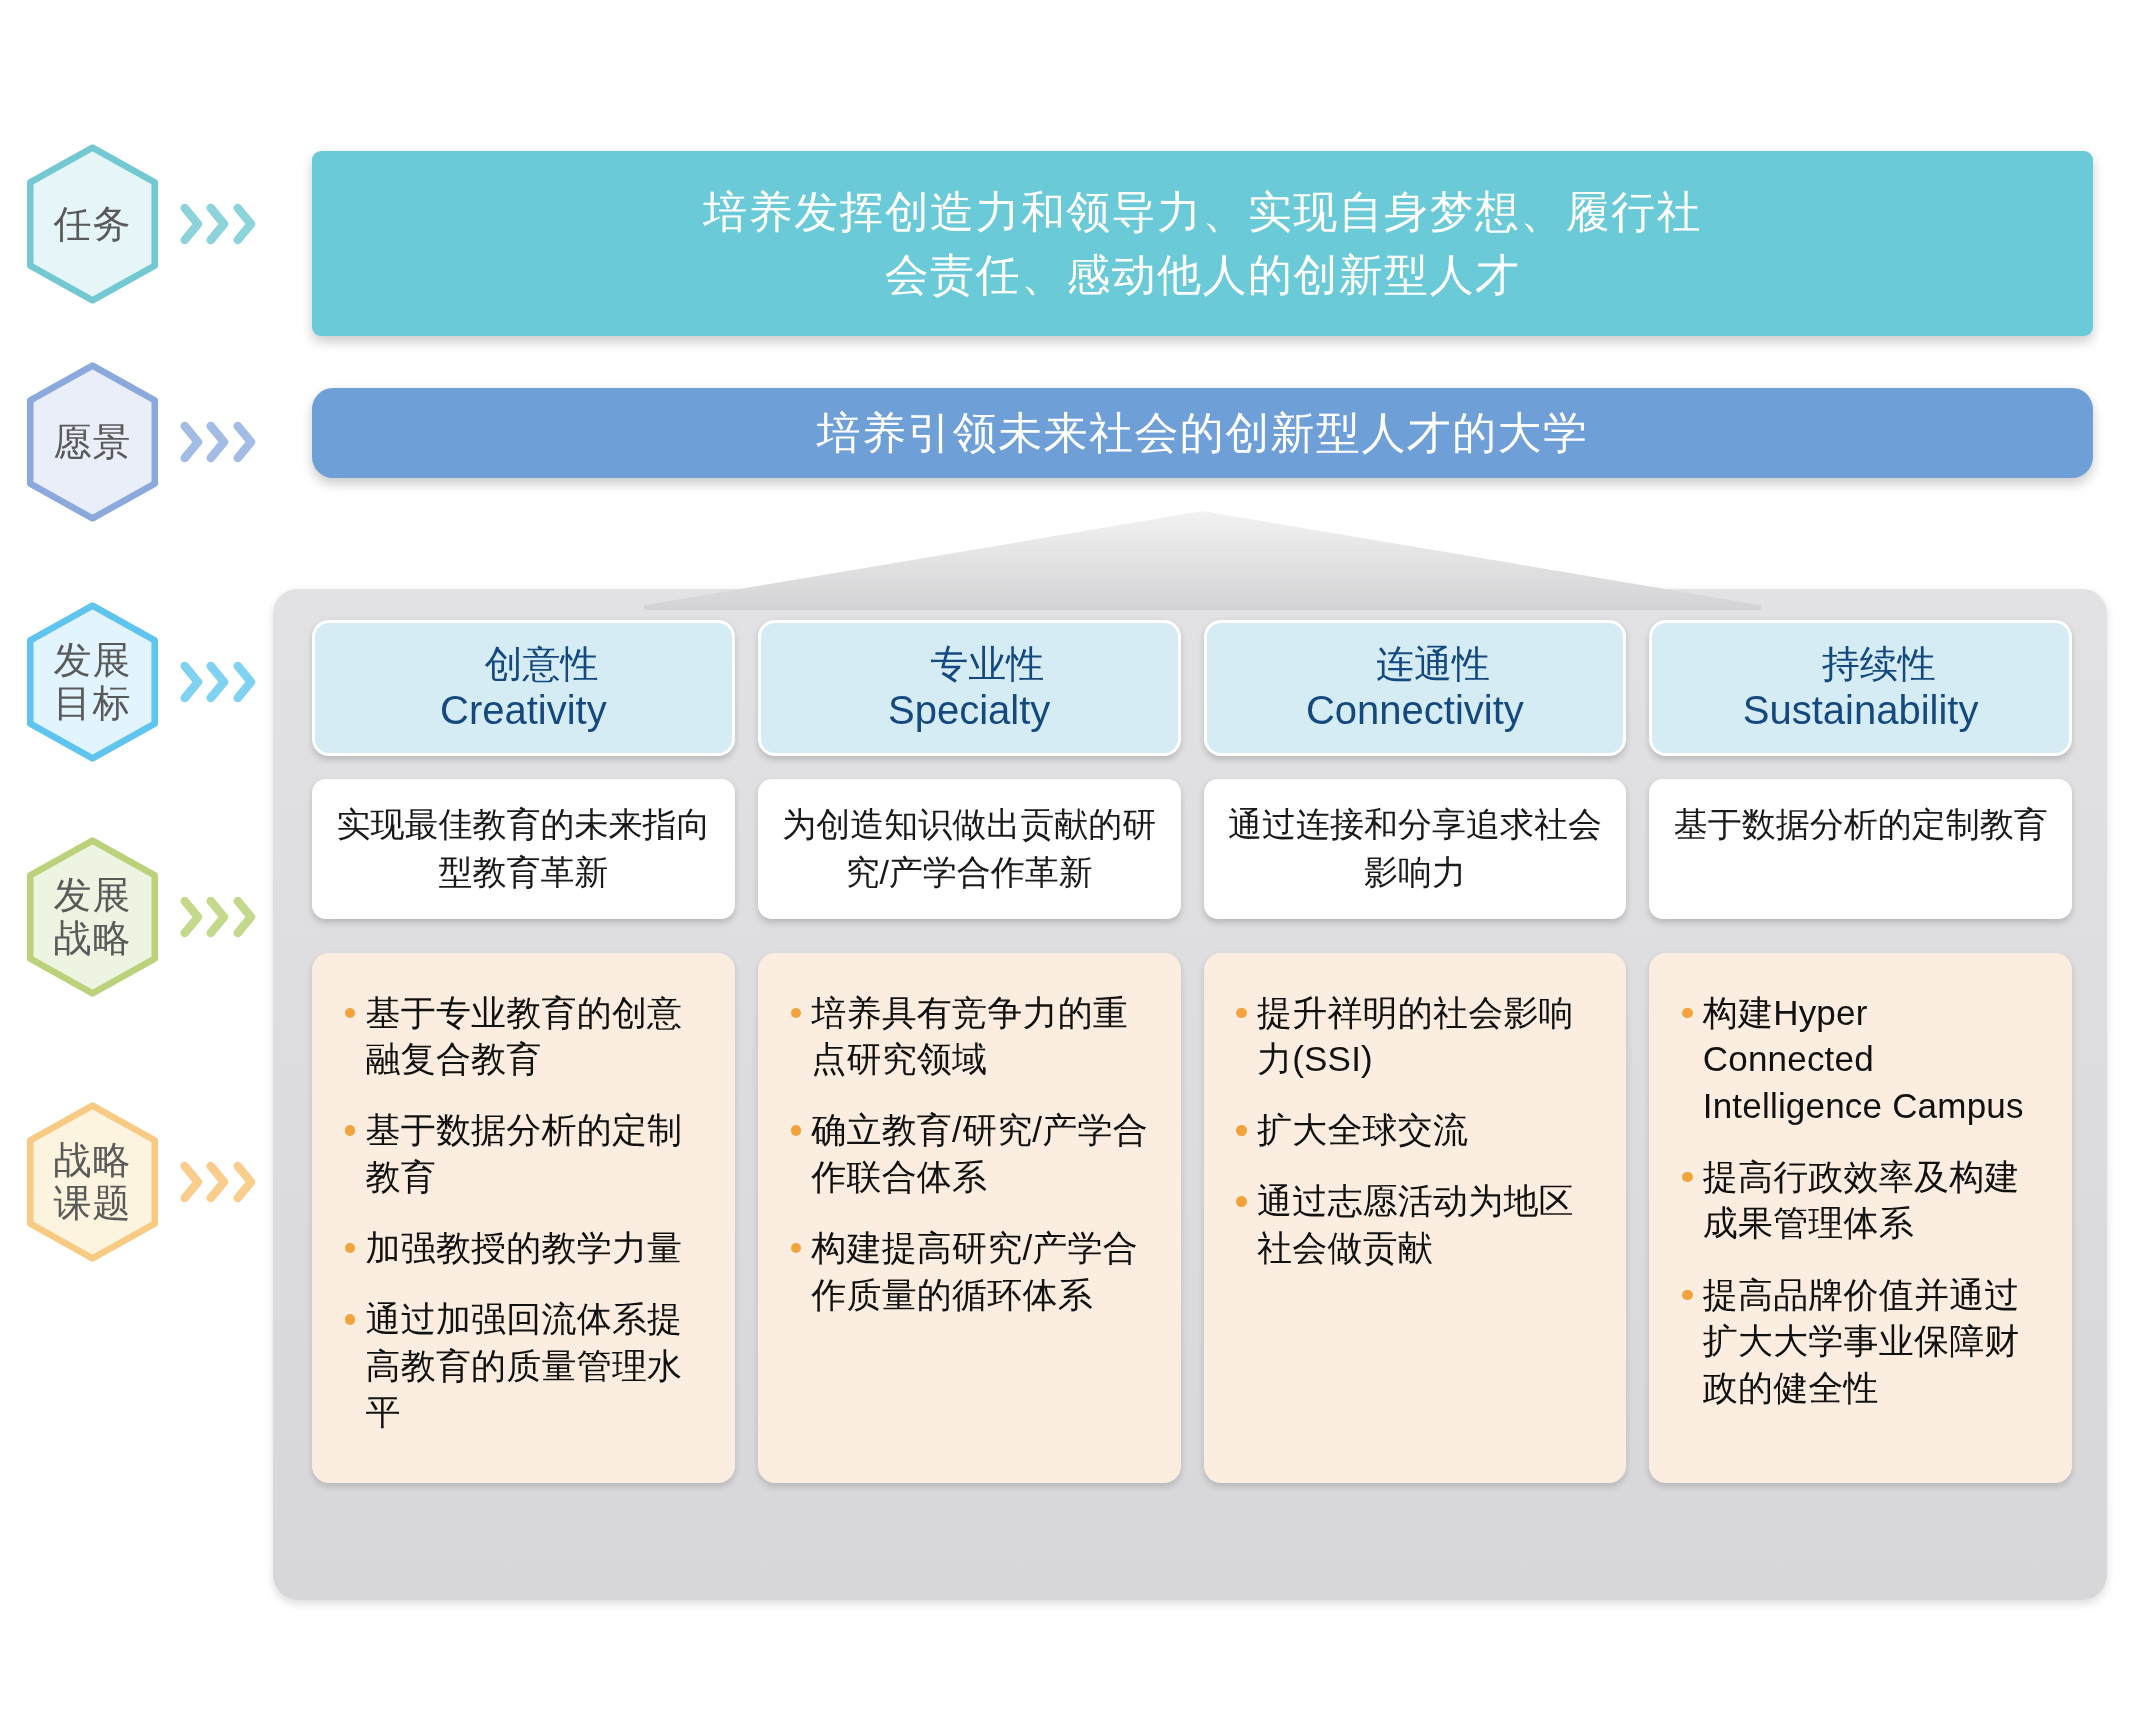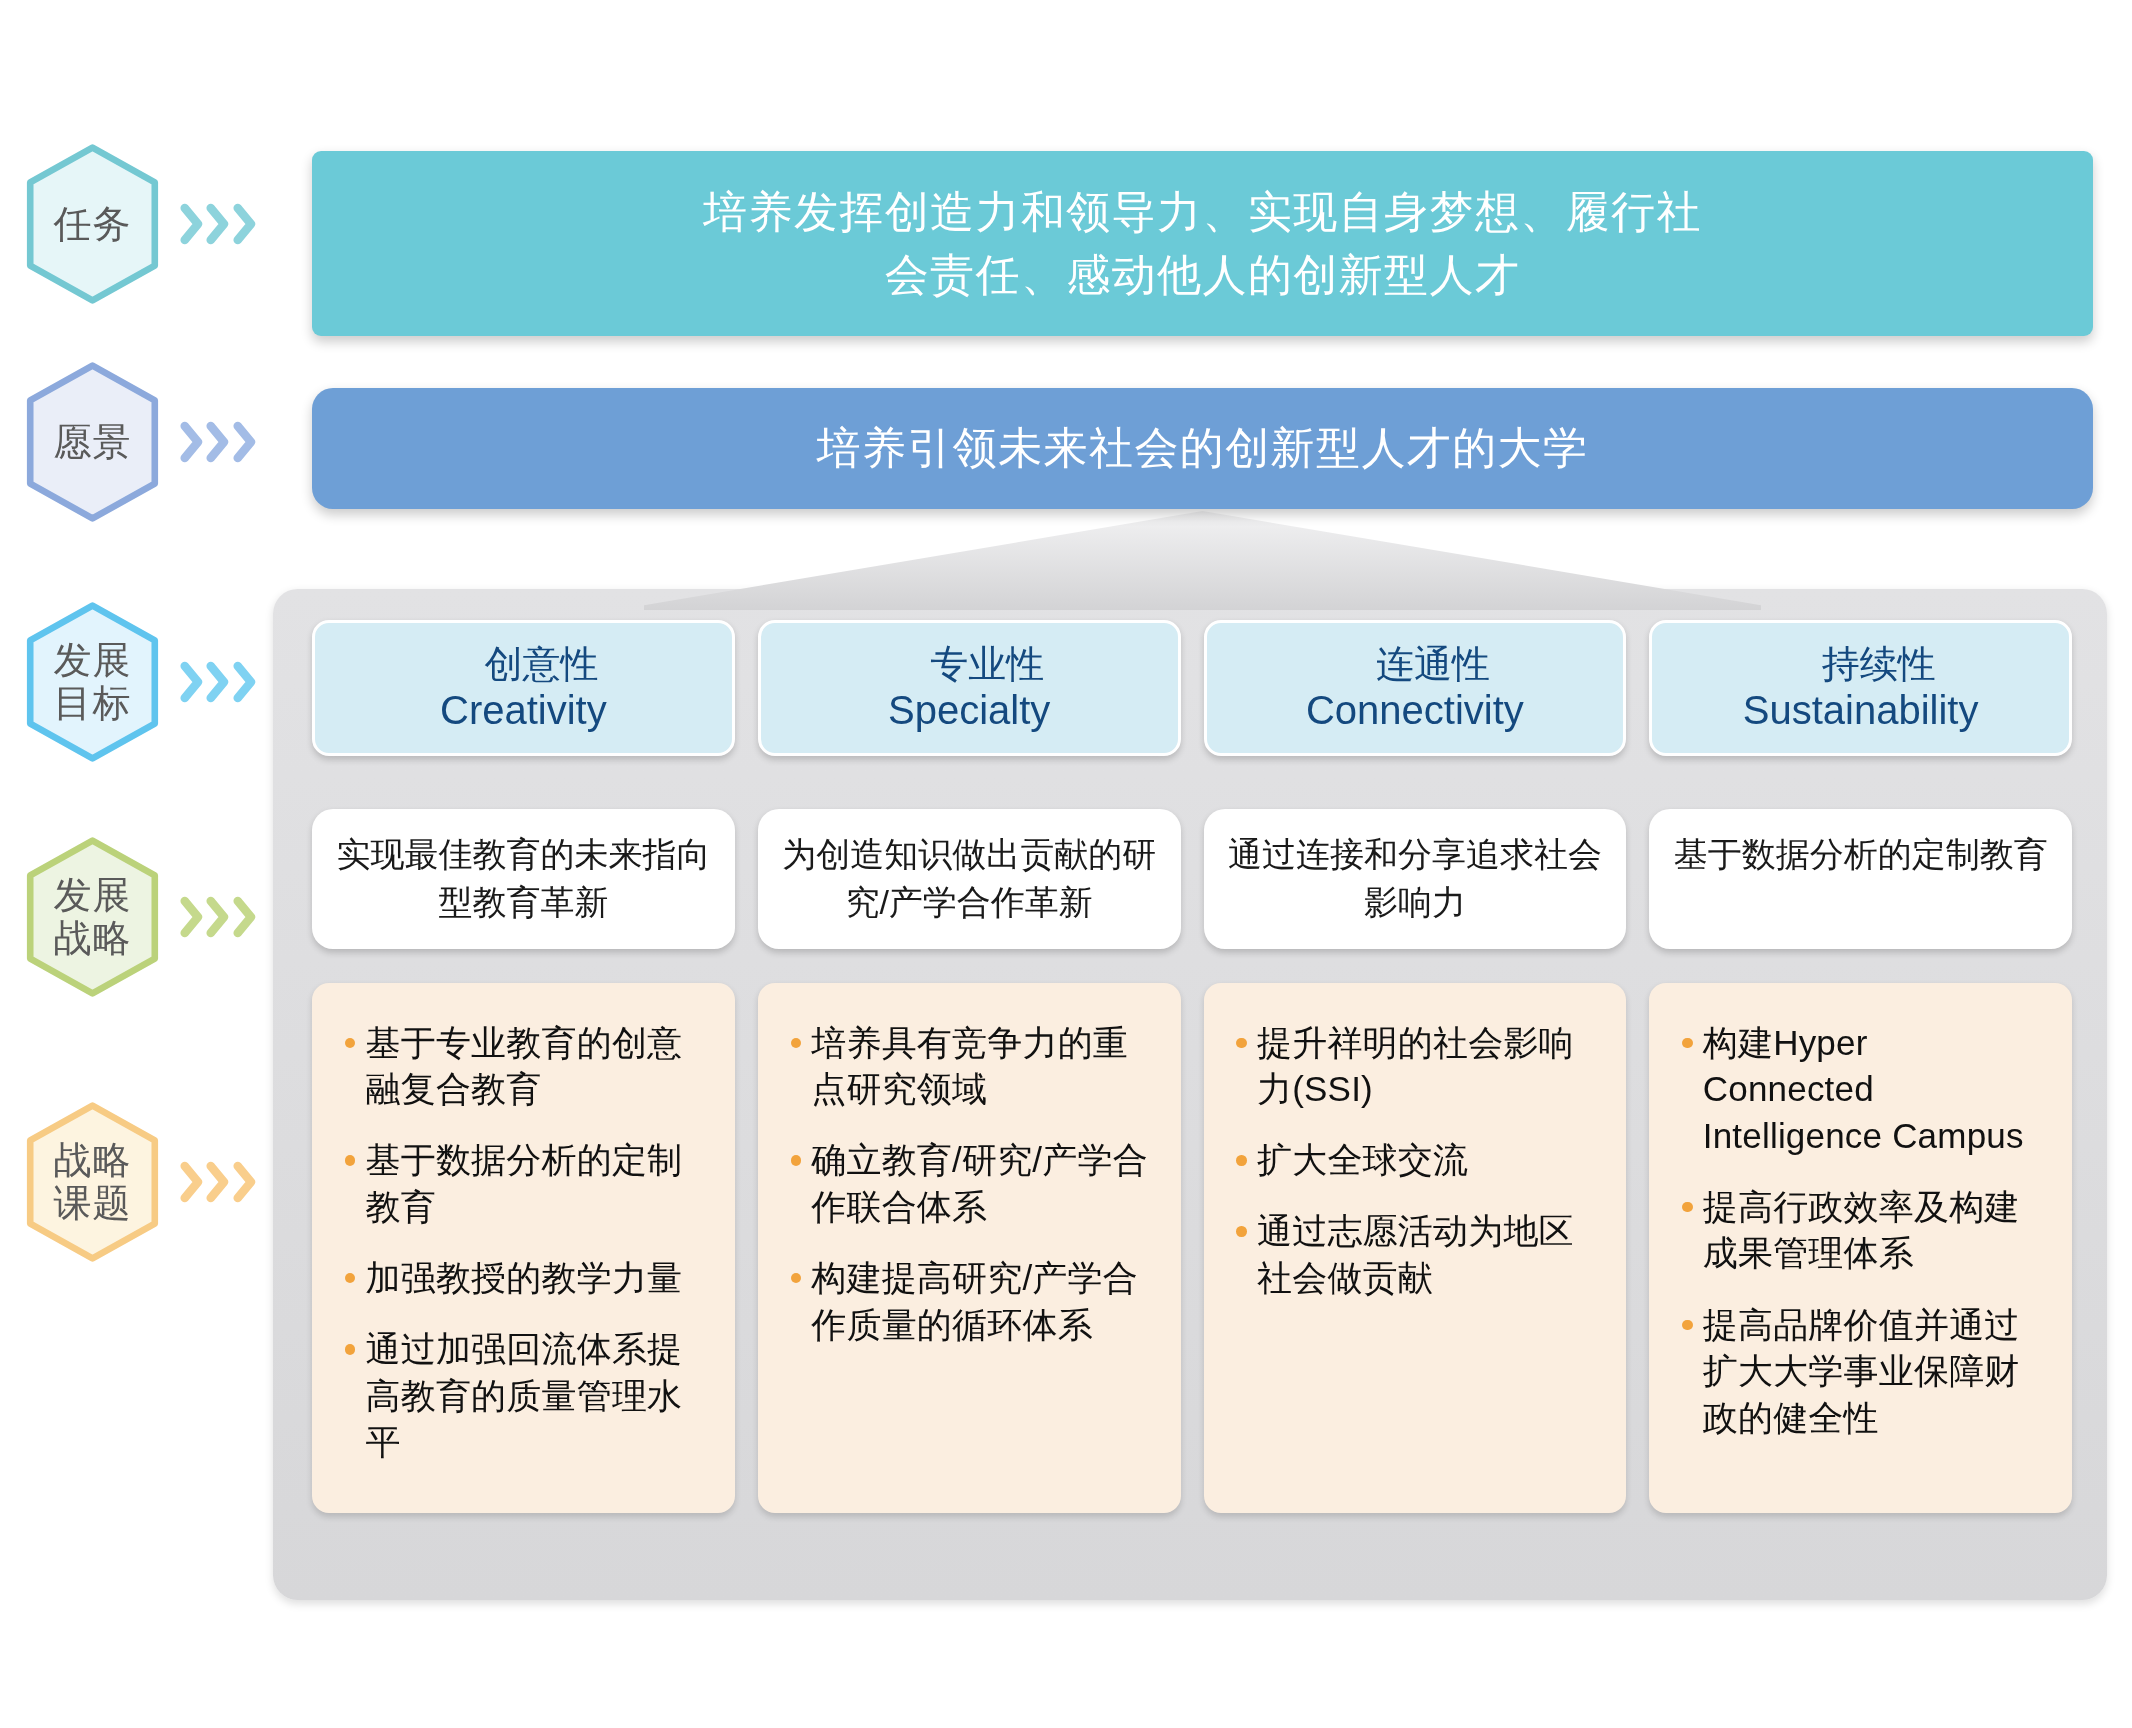--- a/index.html
+++ b/index.html
@@ -72,21 +72,21 @@
     font-size: 44px;
     line-height: 1.42;
     letter-spacing: 1.4px;
   }
   .banner-mission {
     left: 312px; top: 151px; width: 1781px; height: 185px;
     background: #6BCAD7;
     border-radius: 9px;
   }
   .banner-vision {
-    left: 312px; top: 388px; width: 1781px; height: 121px;
+    left: 312px; top: 388px; width: 1781px; height: 90px;
     background: #6E9FD6;
   }
 
   
   .connector {
     position: absolute;
     left: 644px;
     top: 511px;
     width: 1117px;
     height: 99px;
@@ -128,23 +128,23 @@
     justify-content: center;
     color: #14497F;
     box-shadow: 0 3.8px 6.6px rgba(0,0,0,0.17);
     border: 3.8px solid #ffffff;
     box-sizing: border-box;
   }
   .goal-cn { font-size: 38px; line-height: 1.18; margin-left: 36px; }
   .goal-en { font-size: 40px; line-height: 1.18; }
 
   .strategy-card {
-    margin-top: 53px;
+    margin-top: 23px;
     background: #ffffff;
-    border-radius: 21px;
+    border-radius: 14px;
     min-height: 140px;
     padding: 21px 23px;
     box-sizing: border-box;
     display: flex;
     align-items: flex-start;
     justify-content: center;
     text-align: center;
     color: #1a1a1a;
     font-size: 34px;
     line-height: 1.42;

